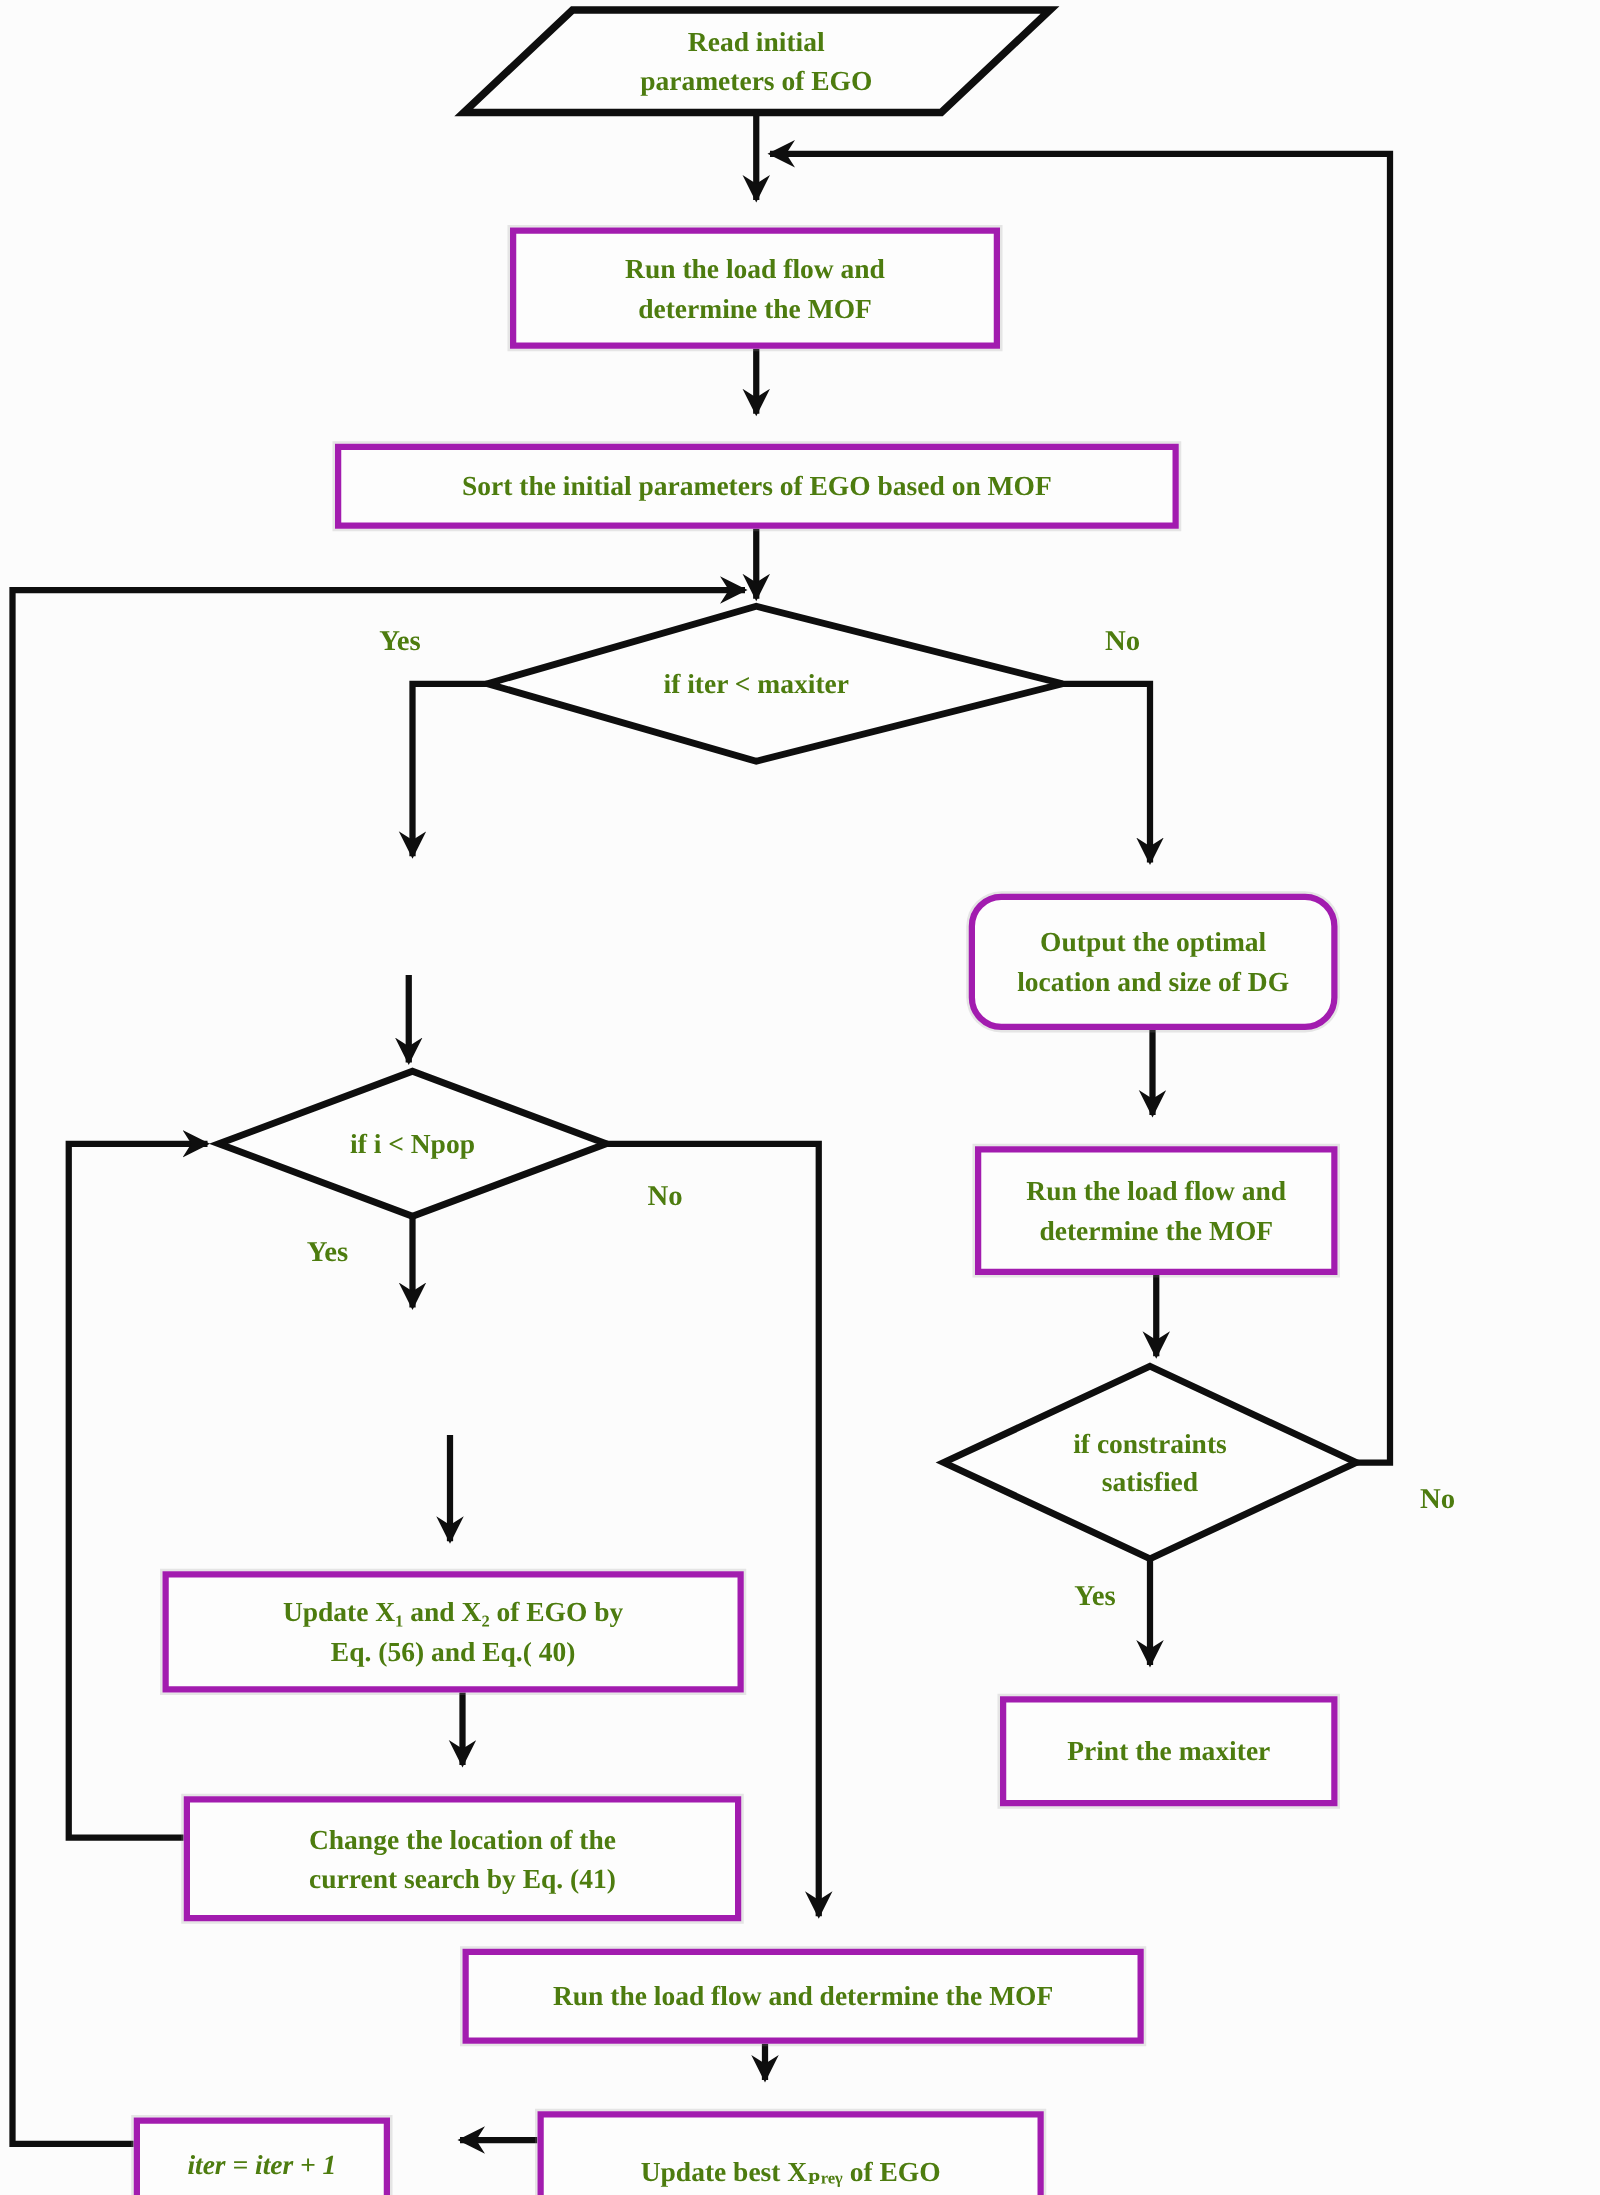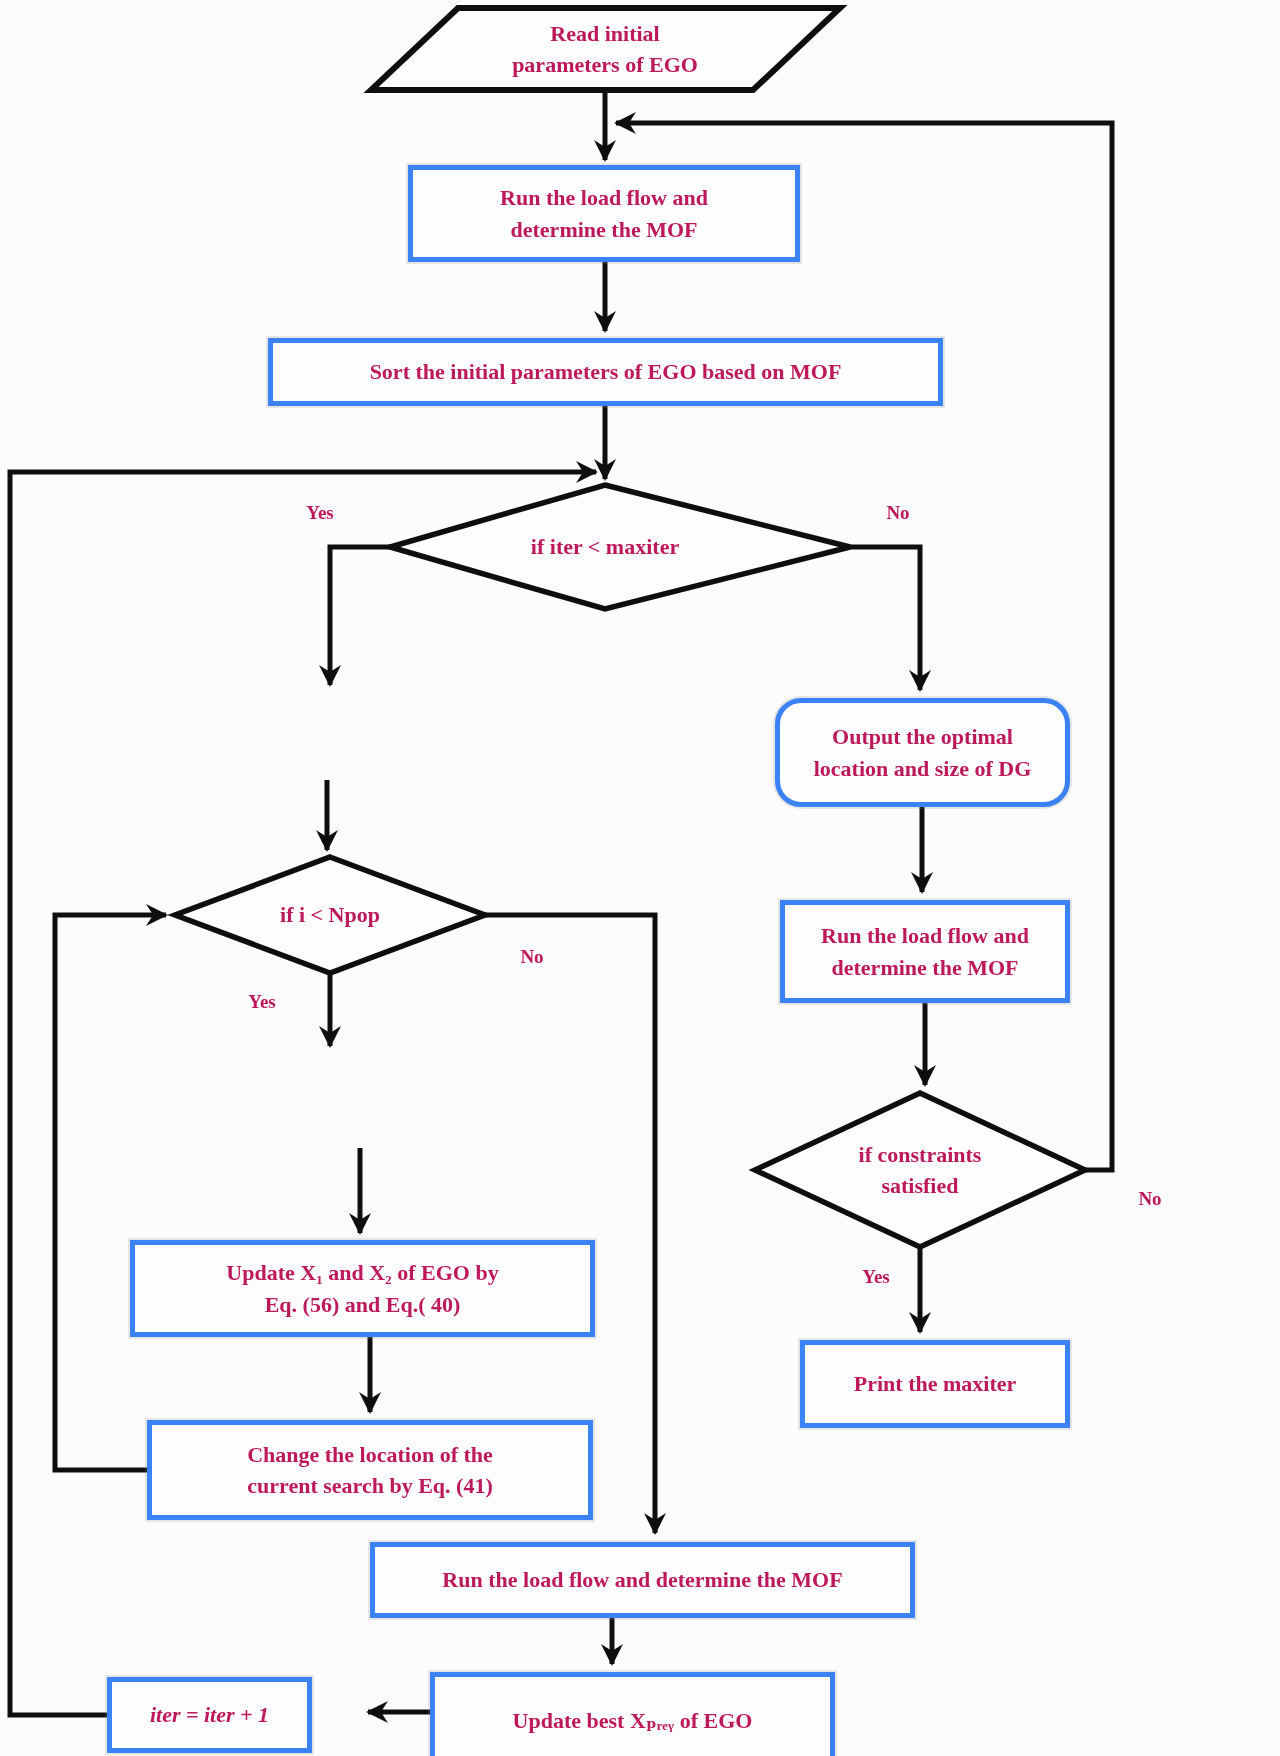--- a/index.html
+++ b/index.html
@@ -3,59 +3,60 @@
 <meta charset="utf-8">
 <style>
   html, body { margin: 0; padding: 0; background: #f4f4f4; }
   .canvas {
     position: relative;
     width: 1280px;
     height: 1756px;
     margin: 0 auto;
     background: #fcfcfc;
     font-family: "Liberation Serif", "DejaVu Serif", serif;
-    color: #be185d;
+    color: #4d7c0f;
     overflow: hidden;
   }
   .wires { position: absolute; inset: 0; width: 1280px; height: 1756px; }
   .node {
     position: absolute;
     box-sizing: border-box;
-    border: 5px solid #3b82f6;
+    border: 5px solid #a21caf;
     background: #fdfdfd;
     box-shadow: 0 0 0 2px rgba(150,150,150,0.22);
     display: flex;
     align-items: center;
     justify-content: center;
     text-align: center;
     white-space: pre-line;
     font-weight: 700;
     font-size: 22px;
     line-height: 1.42;
     padding: 2px 8px;
+    margin-top: 17px;
   }
   .freetext {
     position: absolute;
     box-sizing: border-box;
     display: flex;
     align-items: center;
     justify-content: center;
     text-align: center;
     white-space: pre-line;
     font-weight: 700;
     font-size: 22px;
     line-height: 1.42;
     background: transparent;
     border: none;
   }
   .branch-label {
     position: absolute;
     transform: translate(-50%, -50%);
     font-weight: 700;
-    font-size: 19px;
+    font-size: 23px;
     white-space: nowrap;
   }
 </style>
 </head>
 <body>
 
 <div class="canvas">
 
   <svg class="wires" viewBox="0 0 1280 1756" xmlns="http://www.w3.org/2000/svg">
     <defs>

